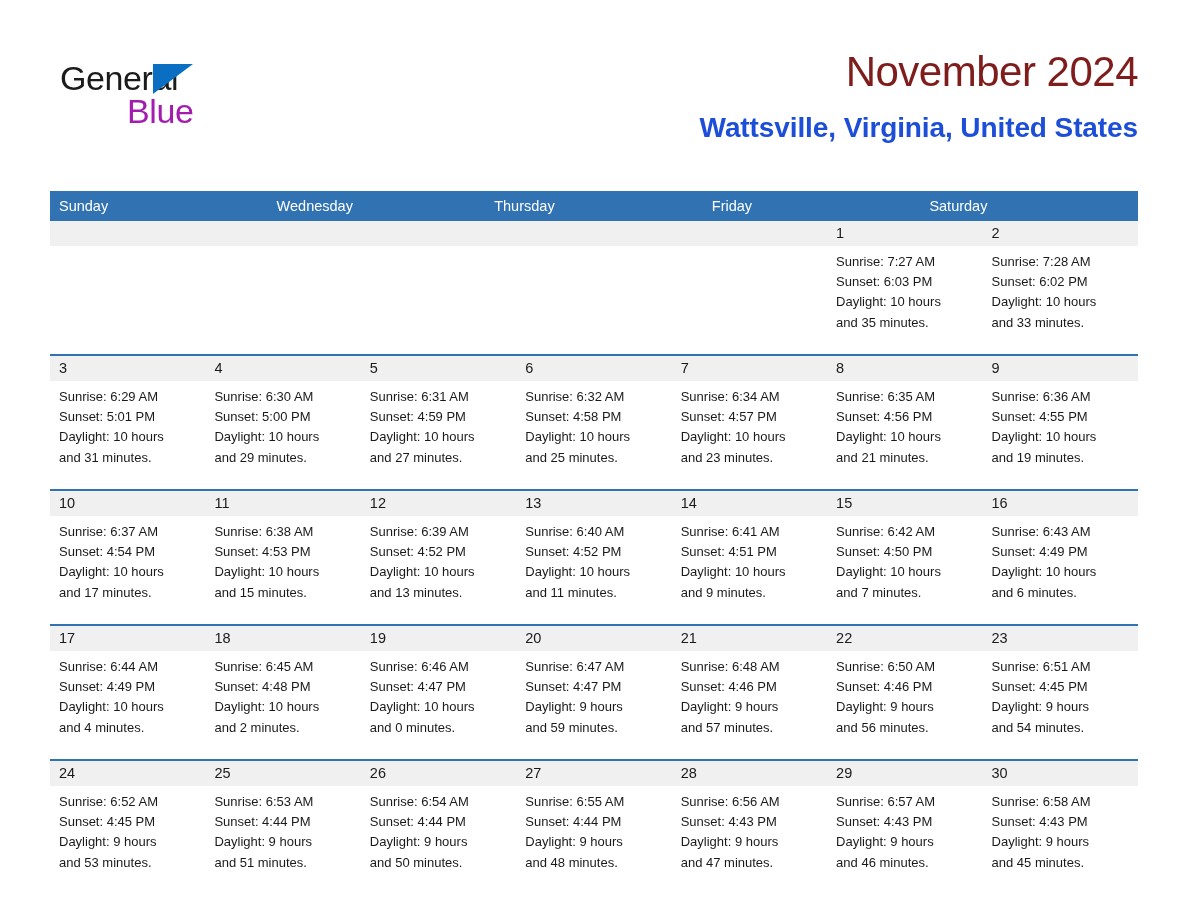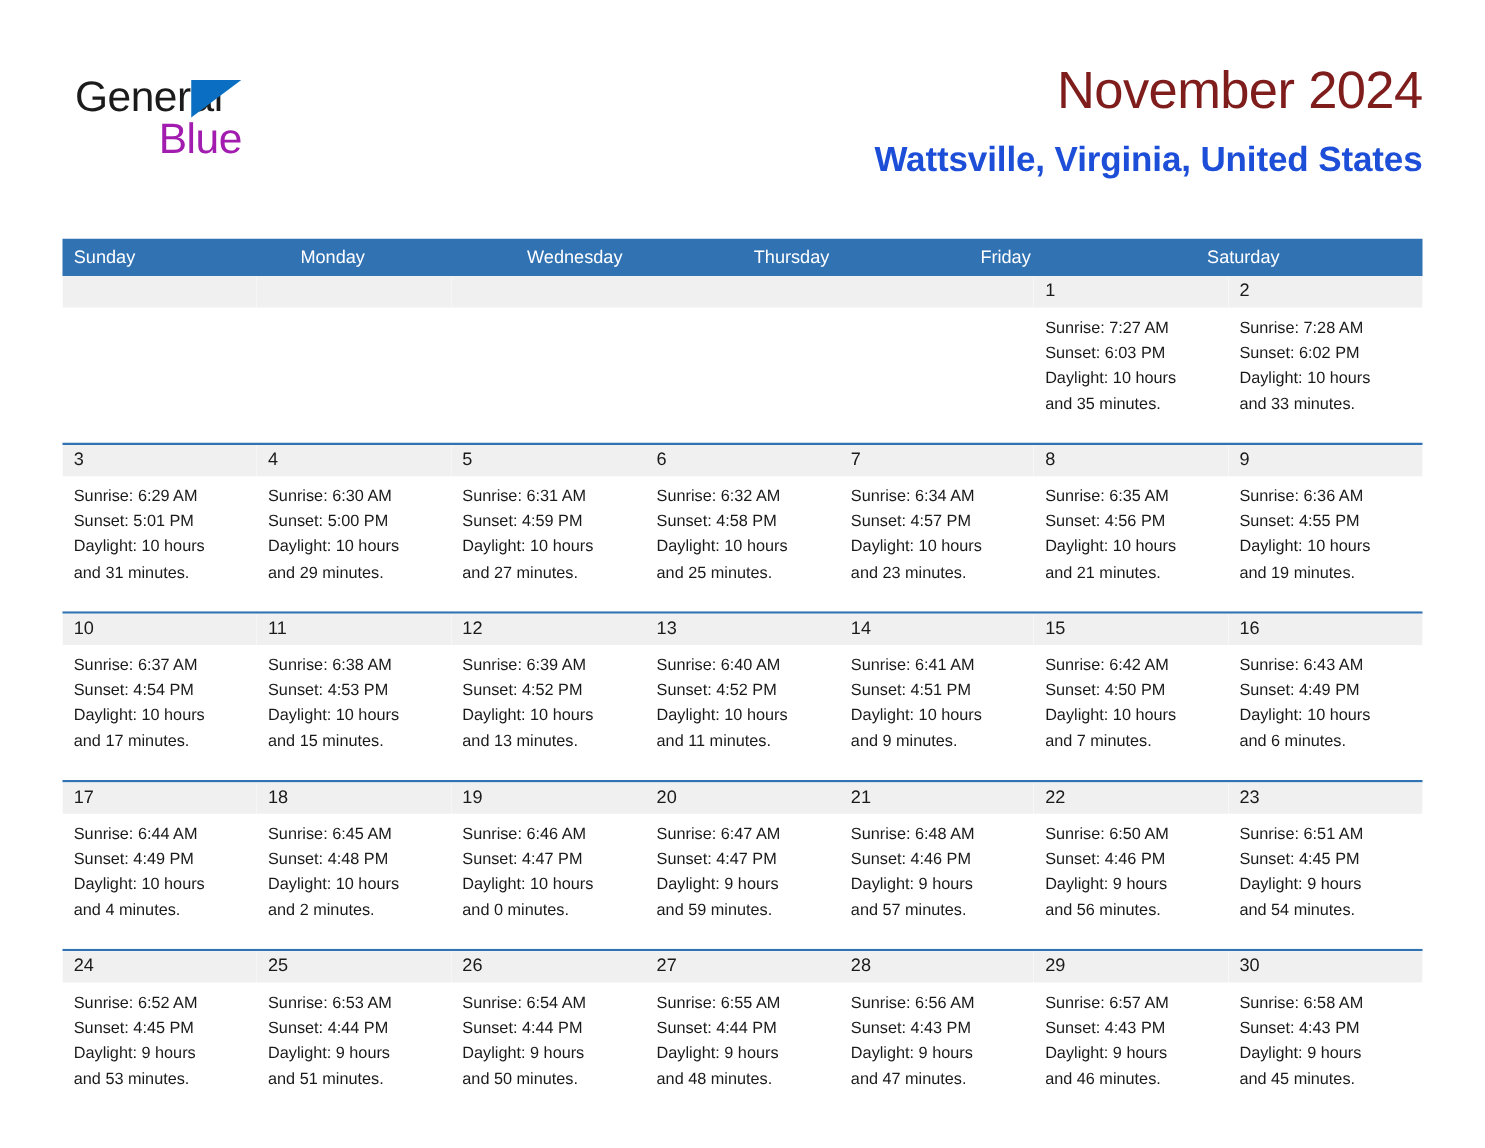--- a/index.html
+++ b/index.html
@@ -184,21 +184,20 @@
       <h1 class="cal-title">November 2024</h1>
       <p class="cal-subtitle">Wattsville, Virginia, United States</p>
     </div>
 
   </div>
 
   <div class="calendar">
 
     <div class="weekday-row">
       <div class="weekday-cell">Sunday</div>
-      <div class="weekday-cell">Monday</div>
       <div class="weekday-cell">Wednesday</div>
       <div class="weekday-cell">Thursday</div>
       <div class="weekday-cell">Friday</div>
       <div class="weekday-cell">Saturday</div>
     </div>
 
     <div class="week-row first">
       <div class="day-cell empty">
         <div class="day-number-band"></div>
       </div>

